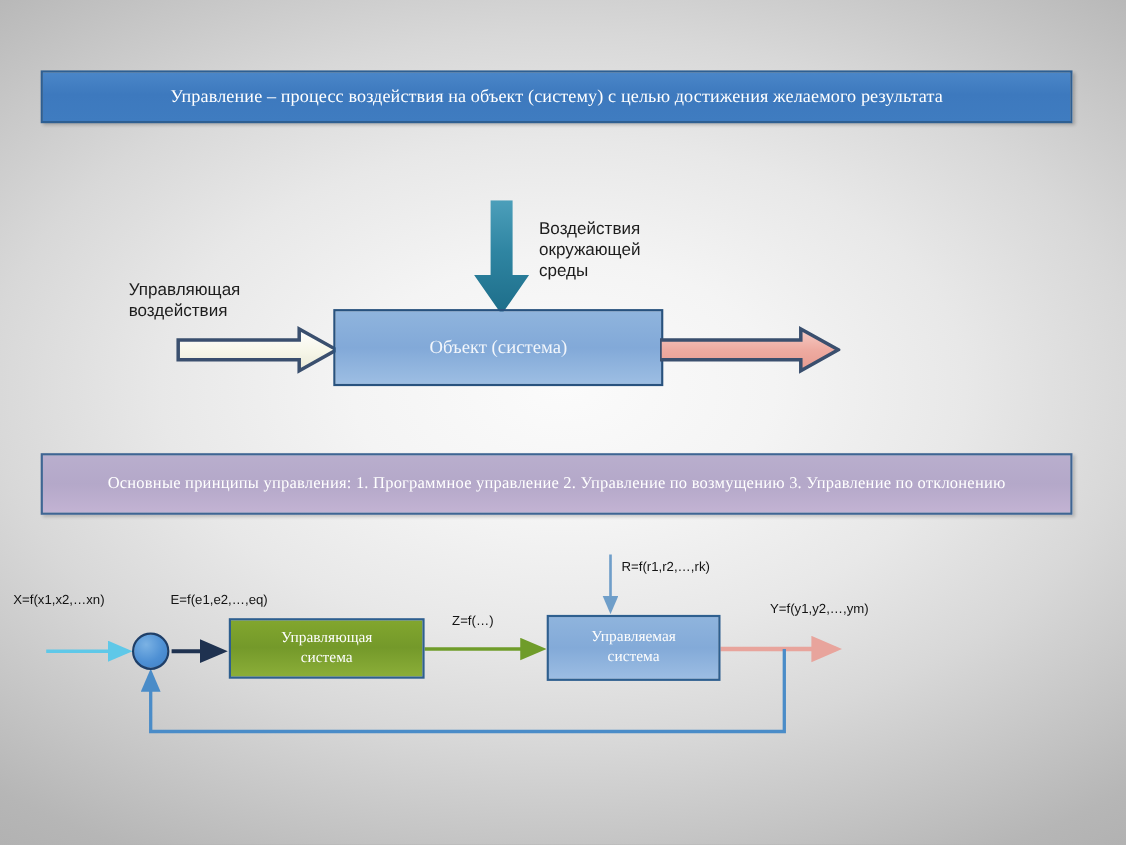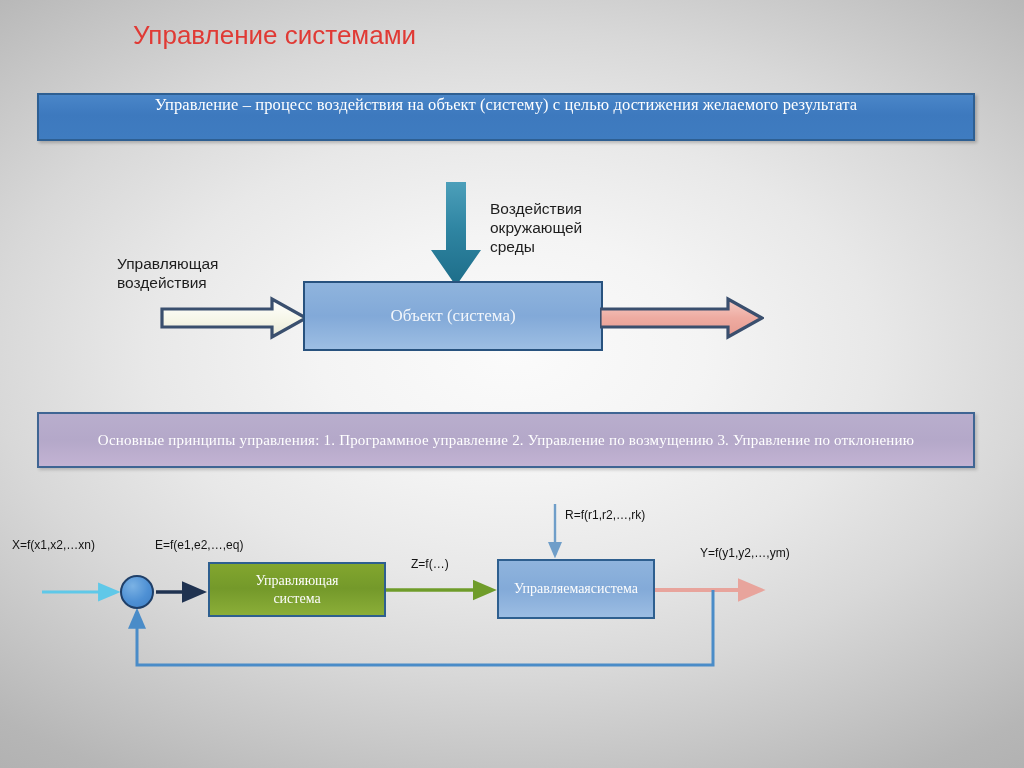--- a/index.html
+++ b/index.html
@@ -38,28 +38,28 @@
     font-size: 26px;
     color: #e03a35;
     font-family: "Liberation Sans", sans-serif;
     white-space: nowrap;
   }
 
   
   #definition-banner {
     position: absolute;
     left: 37px;
-    top: 93px;
+    top: 64px;
     width: 938px;
     height: 48px;
     box-sizing: border-box;
     background: linear-gradient(180deg, #4a86c8 0%, #3d79be 45%, #3f7cc0 100%);
     border: 2px solid #2e5f92;
     display: flex;
-    align-items: flex-start;
+    align-items: center;
     justify-content: center;
     box-shadow: 2px 2px 3px rgba(0,0,0,0.22);
   }
   #definition-banner .banner-text {
     color: #ffffff;
     font-family: "Liberation Serif", serif;
     font-size: 16.5px;
     white-space: nowrap;
     letter-spacing: 0.1px;
   }
@@ -163,21 +163,21 @@
   #controlled-box {
     position: absolute;
     left: 497px;
     top: 559px;
     width: 158px;
     height: 60px;
     box-sizing: border-box;
     background: linear-gradient(180deg, #8fb4dd 0%, #83aad8 50%, #9cbde3 100%);
     border: 2px solid #2e5f8f;
     display: flex;
-    flex-direction: row;
+    flex-direction: column;
     align-items: center;
     justify-content: center;
   }
   .sysbox-line {
     color: #fdfdfd;
     font-family: "Liberation Serif", serif;
     font-size: 14px;
     line-height: 18px;
     white-space: nowrap;
   }
@@ -214,21 +214,20 @@
     background: radial-gradient(circle at 36% 30%, #7bb2e4 0%, #4e90d4 55%, #3f7fc4 100%);
     border: 2px solid #1f3f68;
     box-sizing: border-box;
   }
 </style>
 </head>
 <body>
 
 <div id="slide">
 
-  <div id="slide-title">Управление системами</div>
 
   <div id="definition-banner">
     <span class="banner-text">Управление – процесс воздействия на объект (систему) с целью достижения желаемого результата</span>
   </div>
 
   <div id="arrow-control">
     <svg width="148" height="44" viewBox="0 0 148 44">
       <defs>
         <linearGradient id="gradWhiteArrow" x1="0" y1="0" x2="0" y2="1">
           <stop offset="0%" stop-color="#ffffff"></stop>

